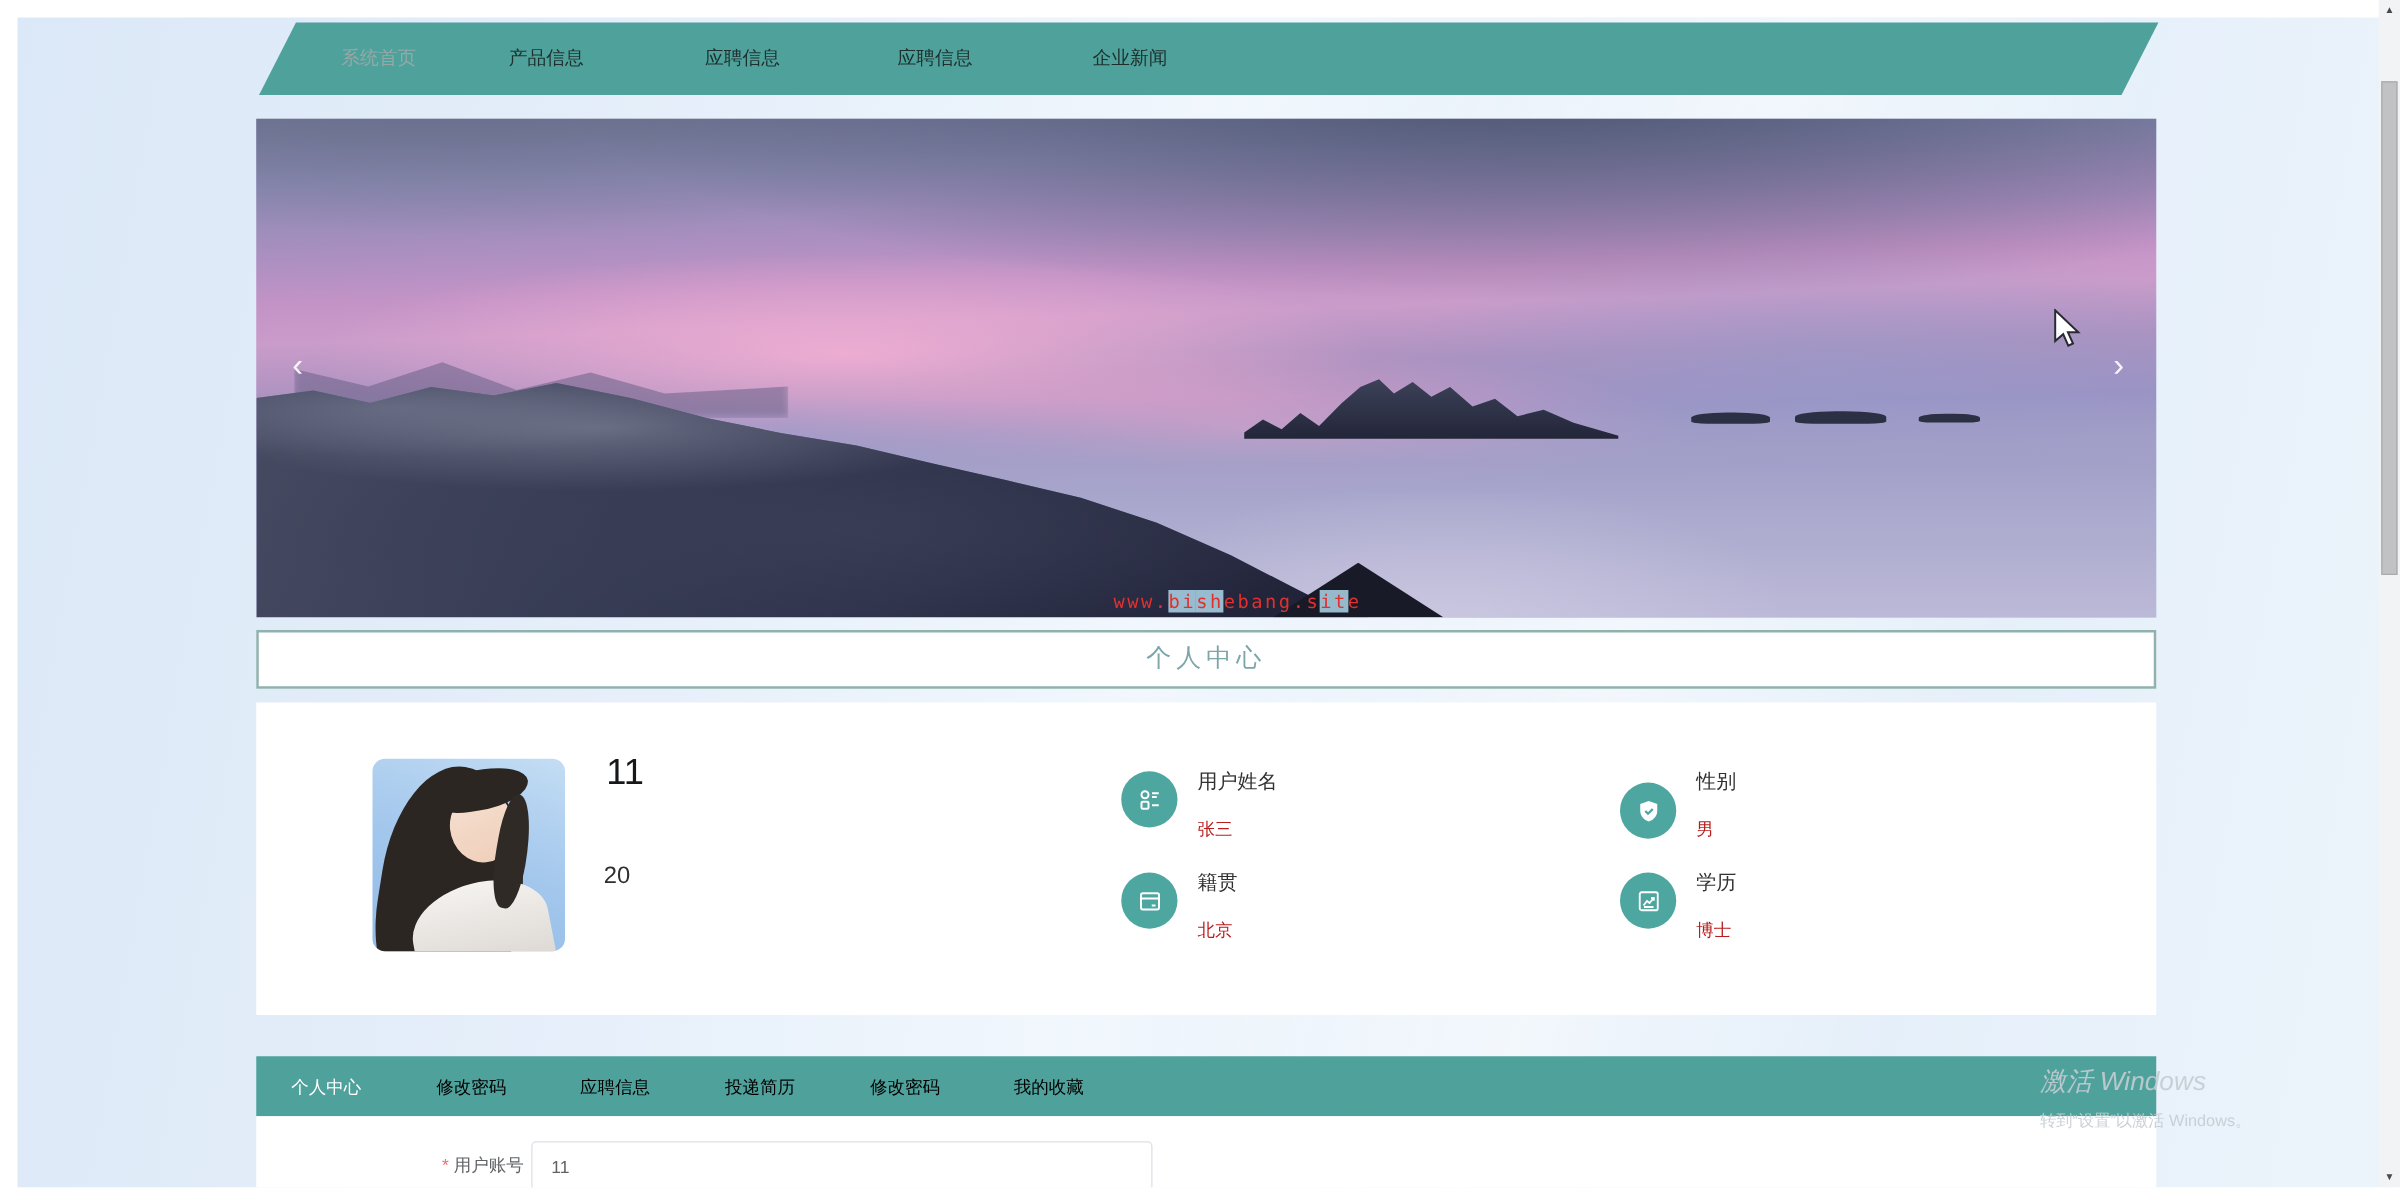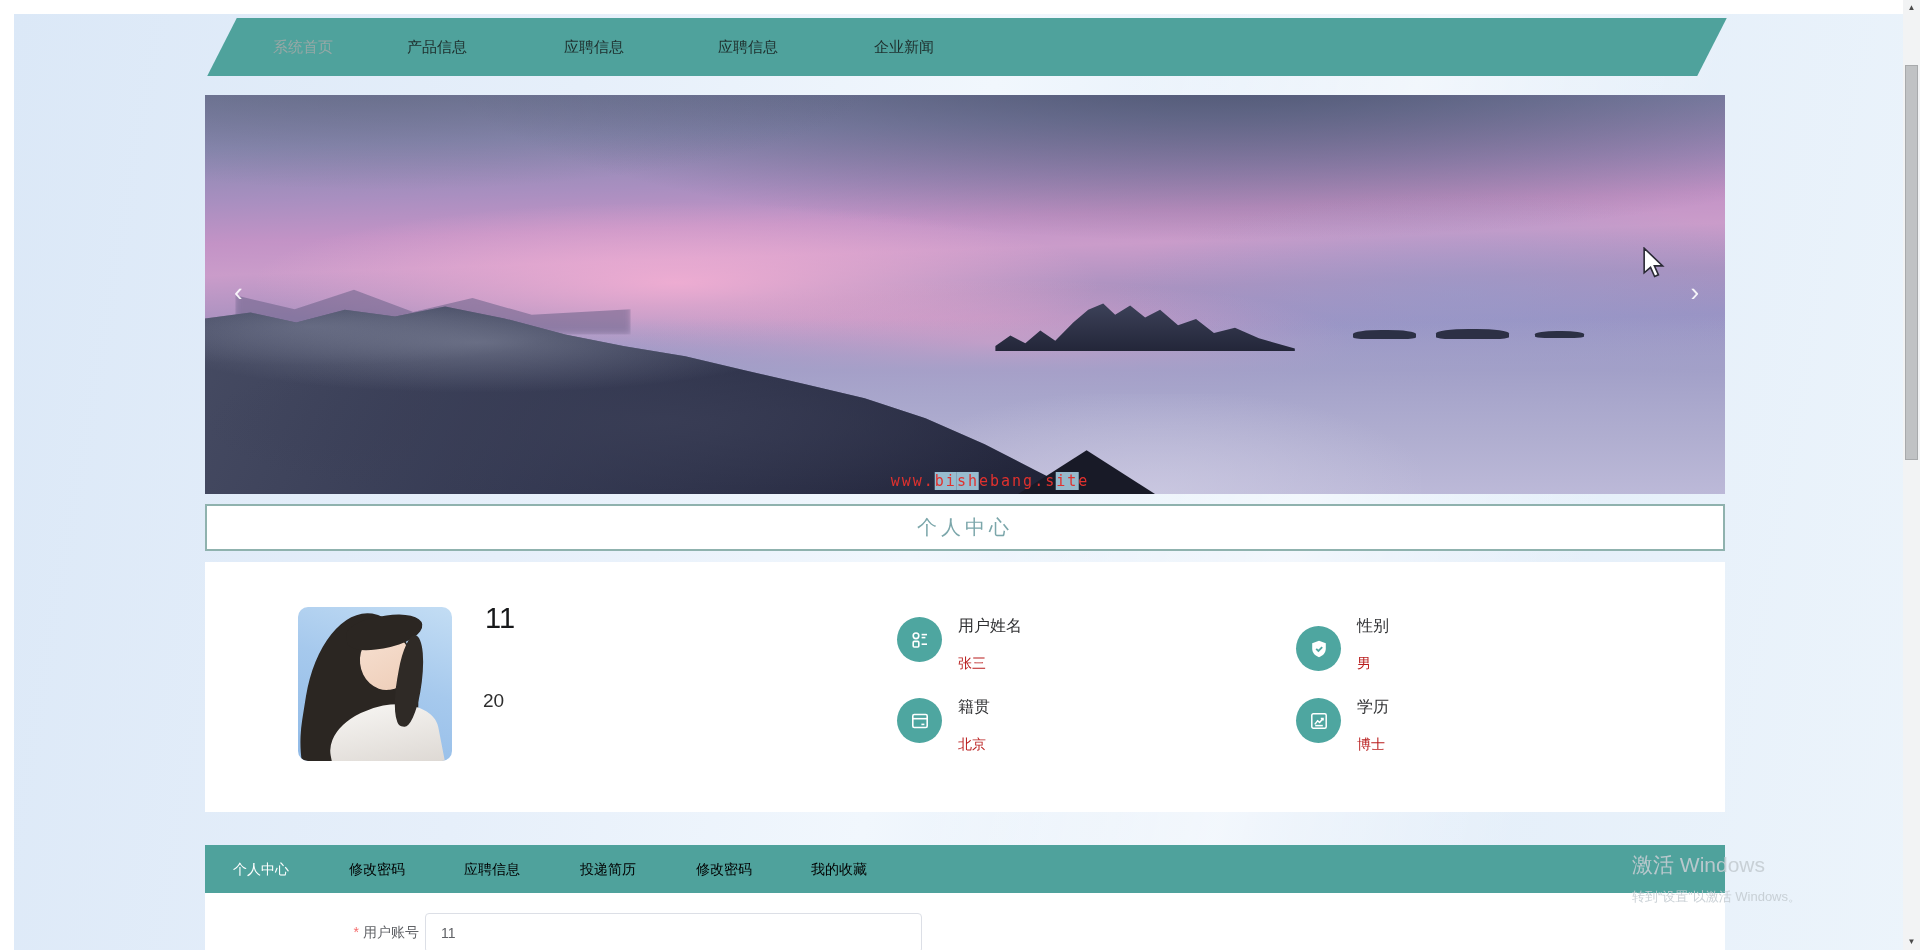--- a/index.html
+++ b/index.html
@@ -126,21 +126,21 @@
   .form-label { position:absolute; left:140px; top:19px; width:74px; height:40px;
     line-height:40px; text-align:right; font-size:14px; color:#606266; }
   .form-label .star { color:#F56C6C; margin-right:4px; }
   .form-input { position:absolute; left:220px; top:20px; width:497px; height:40px;
     border:1px solid #DCDFE6; border-radius:4px; padding:0 15px; font-size:14px; color:#606266;
     font-family:"Liberation Sans","DejaVu Sans",sans-serif; outline:none; background:#fff; }
 
   
   .os-watermark { position:absolute; left:1632px; top:851px; color:rgba(196,204,210,0.9);
     pointer-events:none; white-space:nowrap; }
-  .os-watermark .l1 { font-size:21px; }
+  .os-watermark .l1 { font-size:21px;font-style:italic; }
   .os-watermark .l2 { font-size:13px; margin-top:9px; }
 
   
   .scrollbar { position:absolute; right:0; top:0; width:17px; height:950px; background:#f2f3f4; }
   .scroll-arrow { position:absolute; left:0; width:17px; height:16px; text-align:center;
     font-size:8px; color:#4a4a4a; line-height:16px; cursor:pointer; }
   .scroll-arrow.up { top:0; }
   .scroll-arrow.down { bottom:0; }
   .scroll-thumb { position:absolute; left:2px; top:65px; width:13px; height:395px;
     background:#c0c2c4; border:1px solid #a8aaac; cursor:pointer; }

